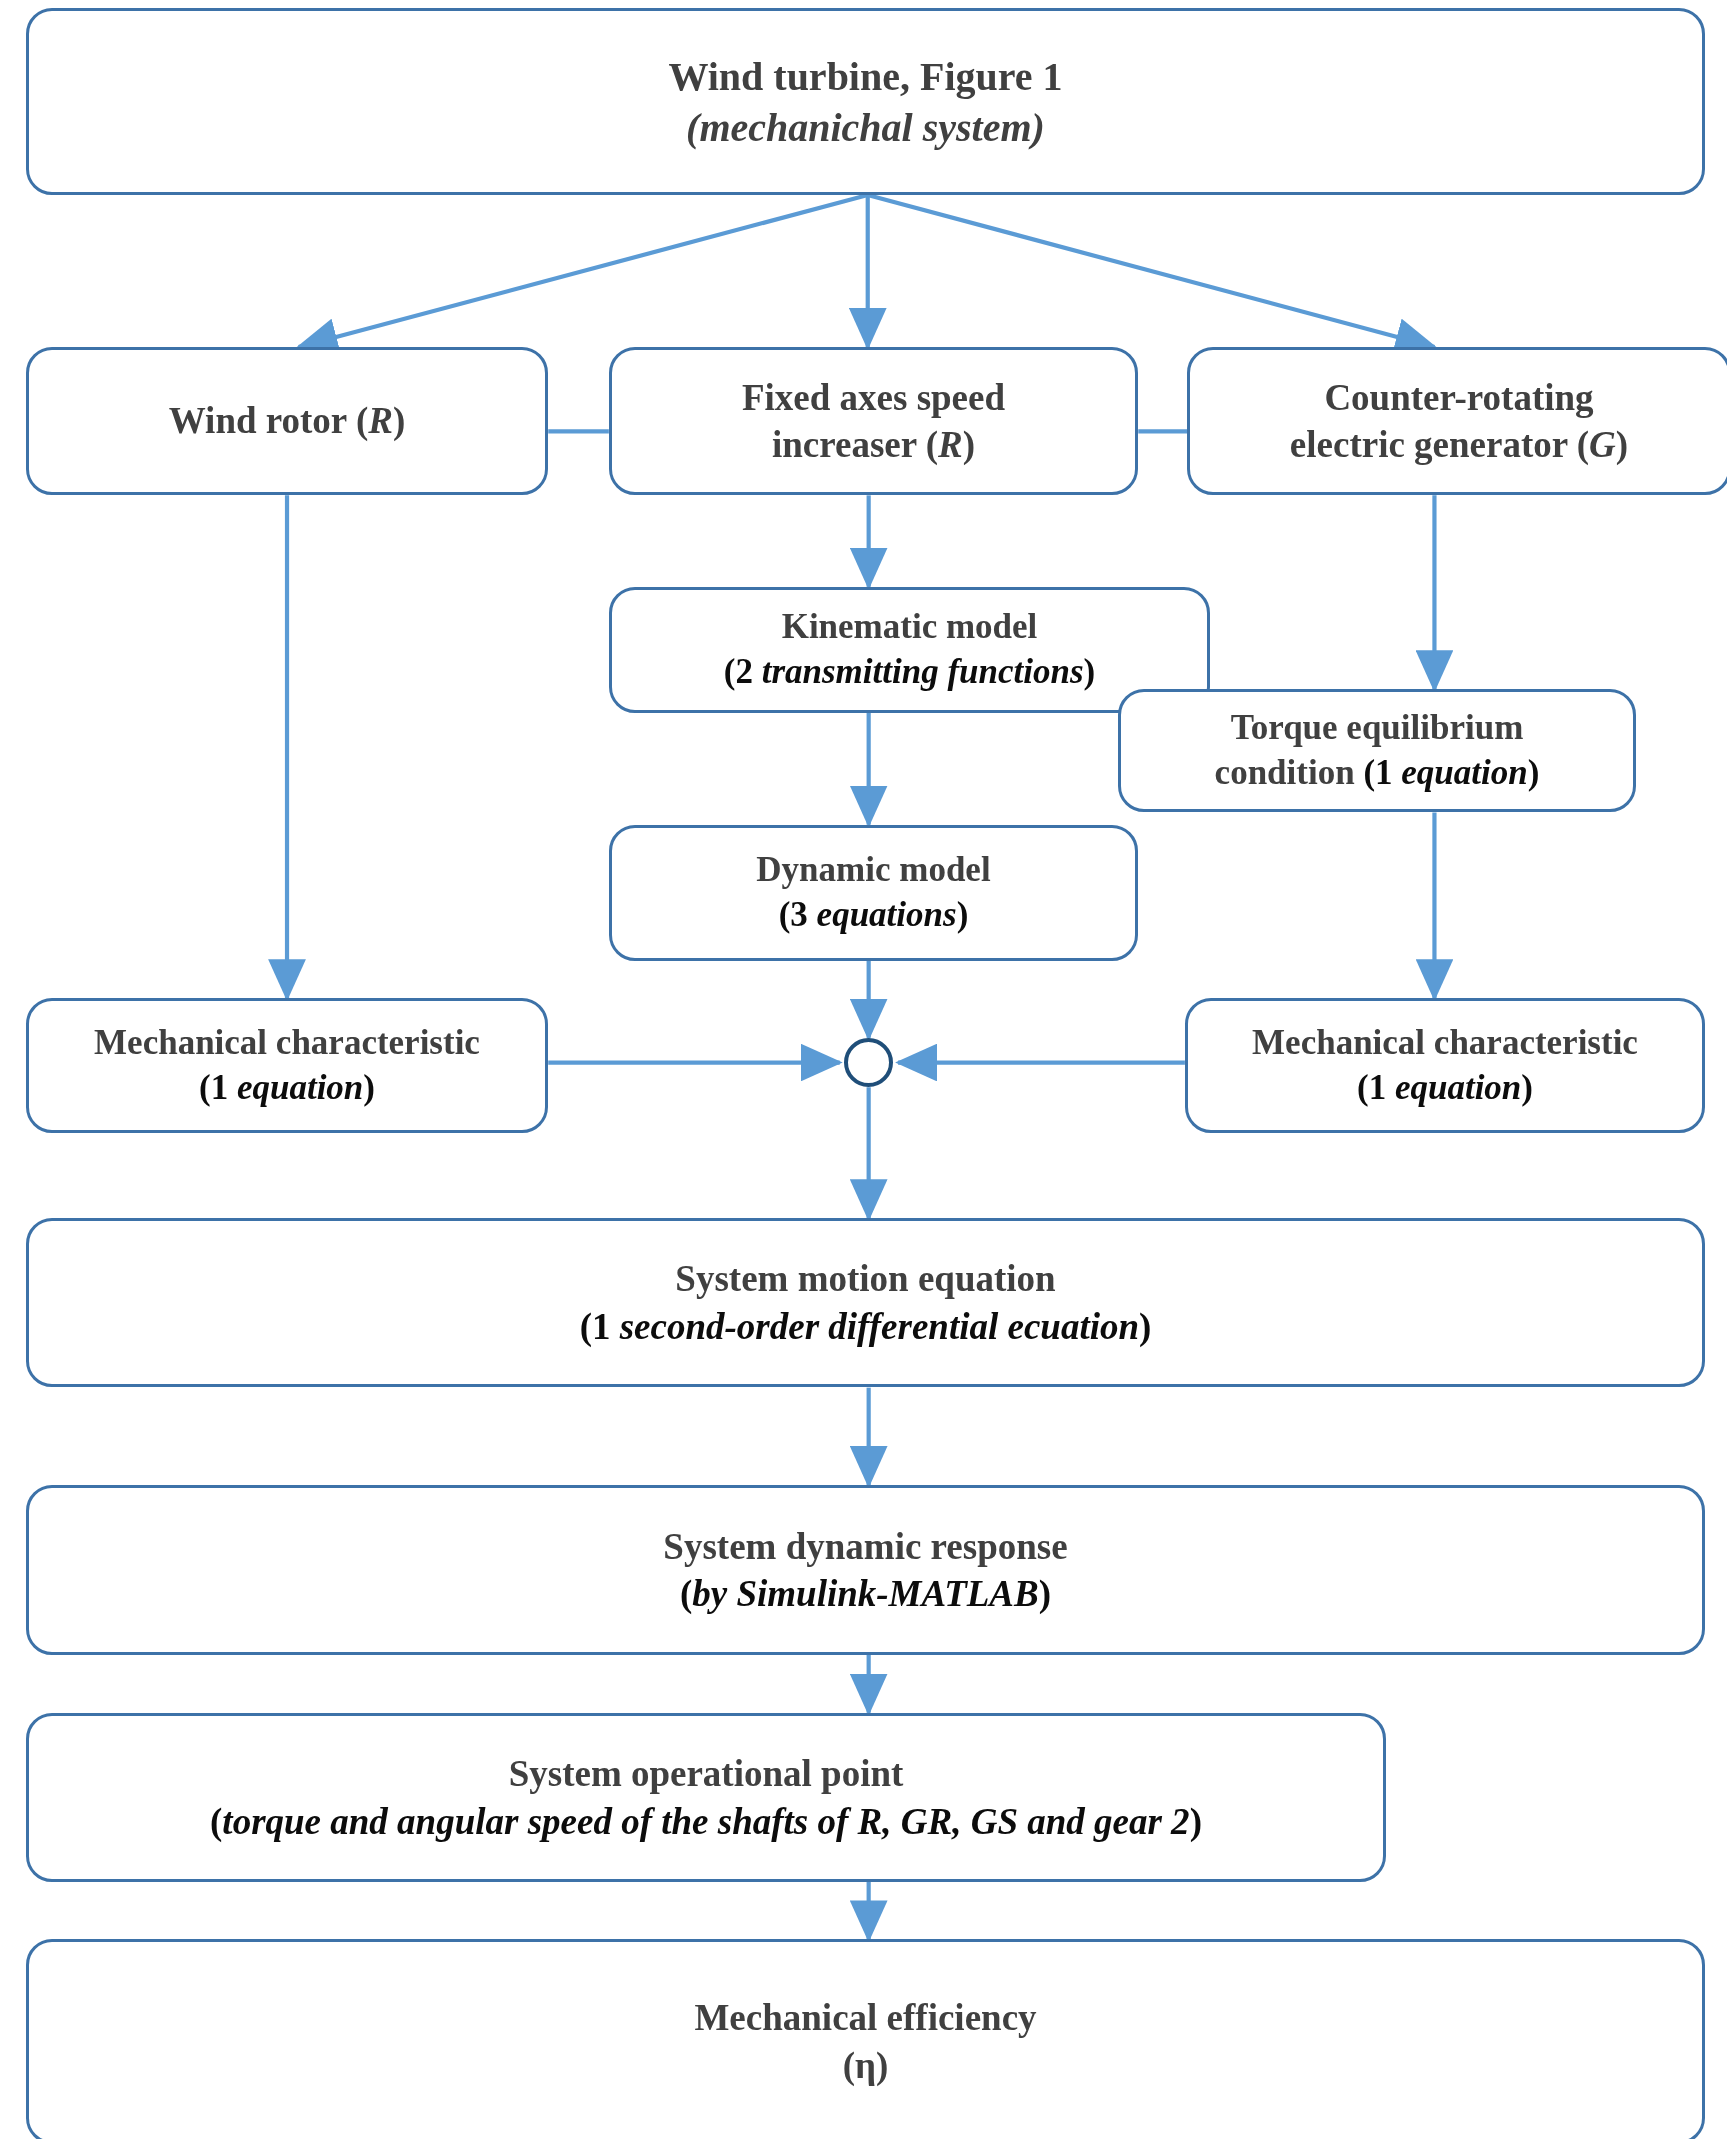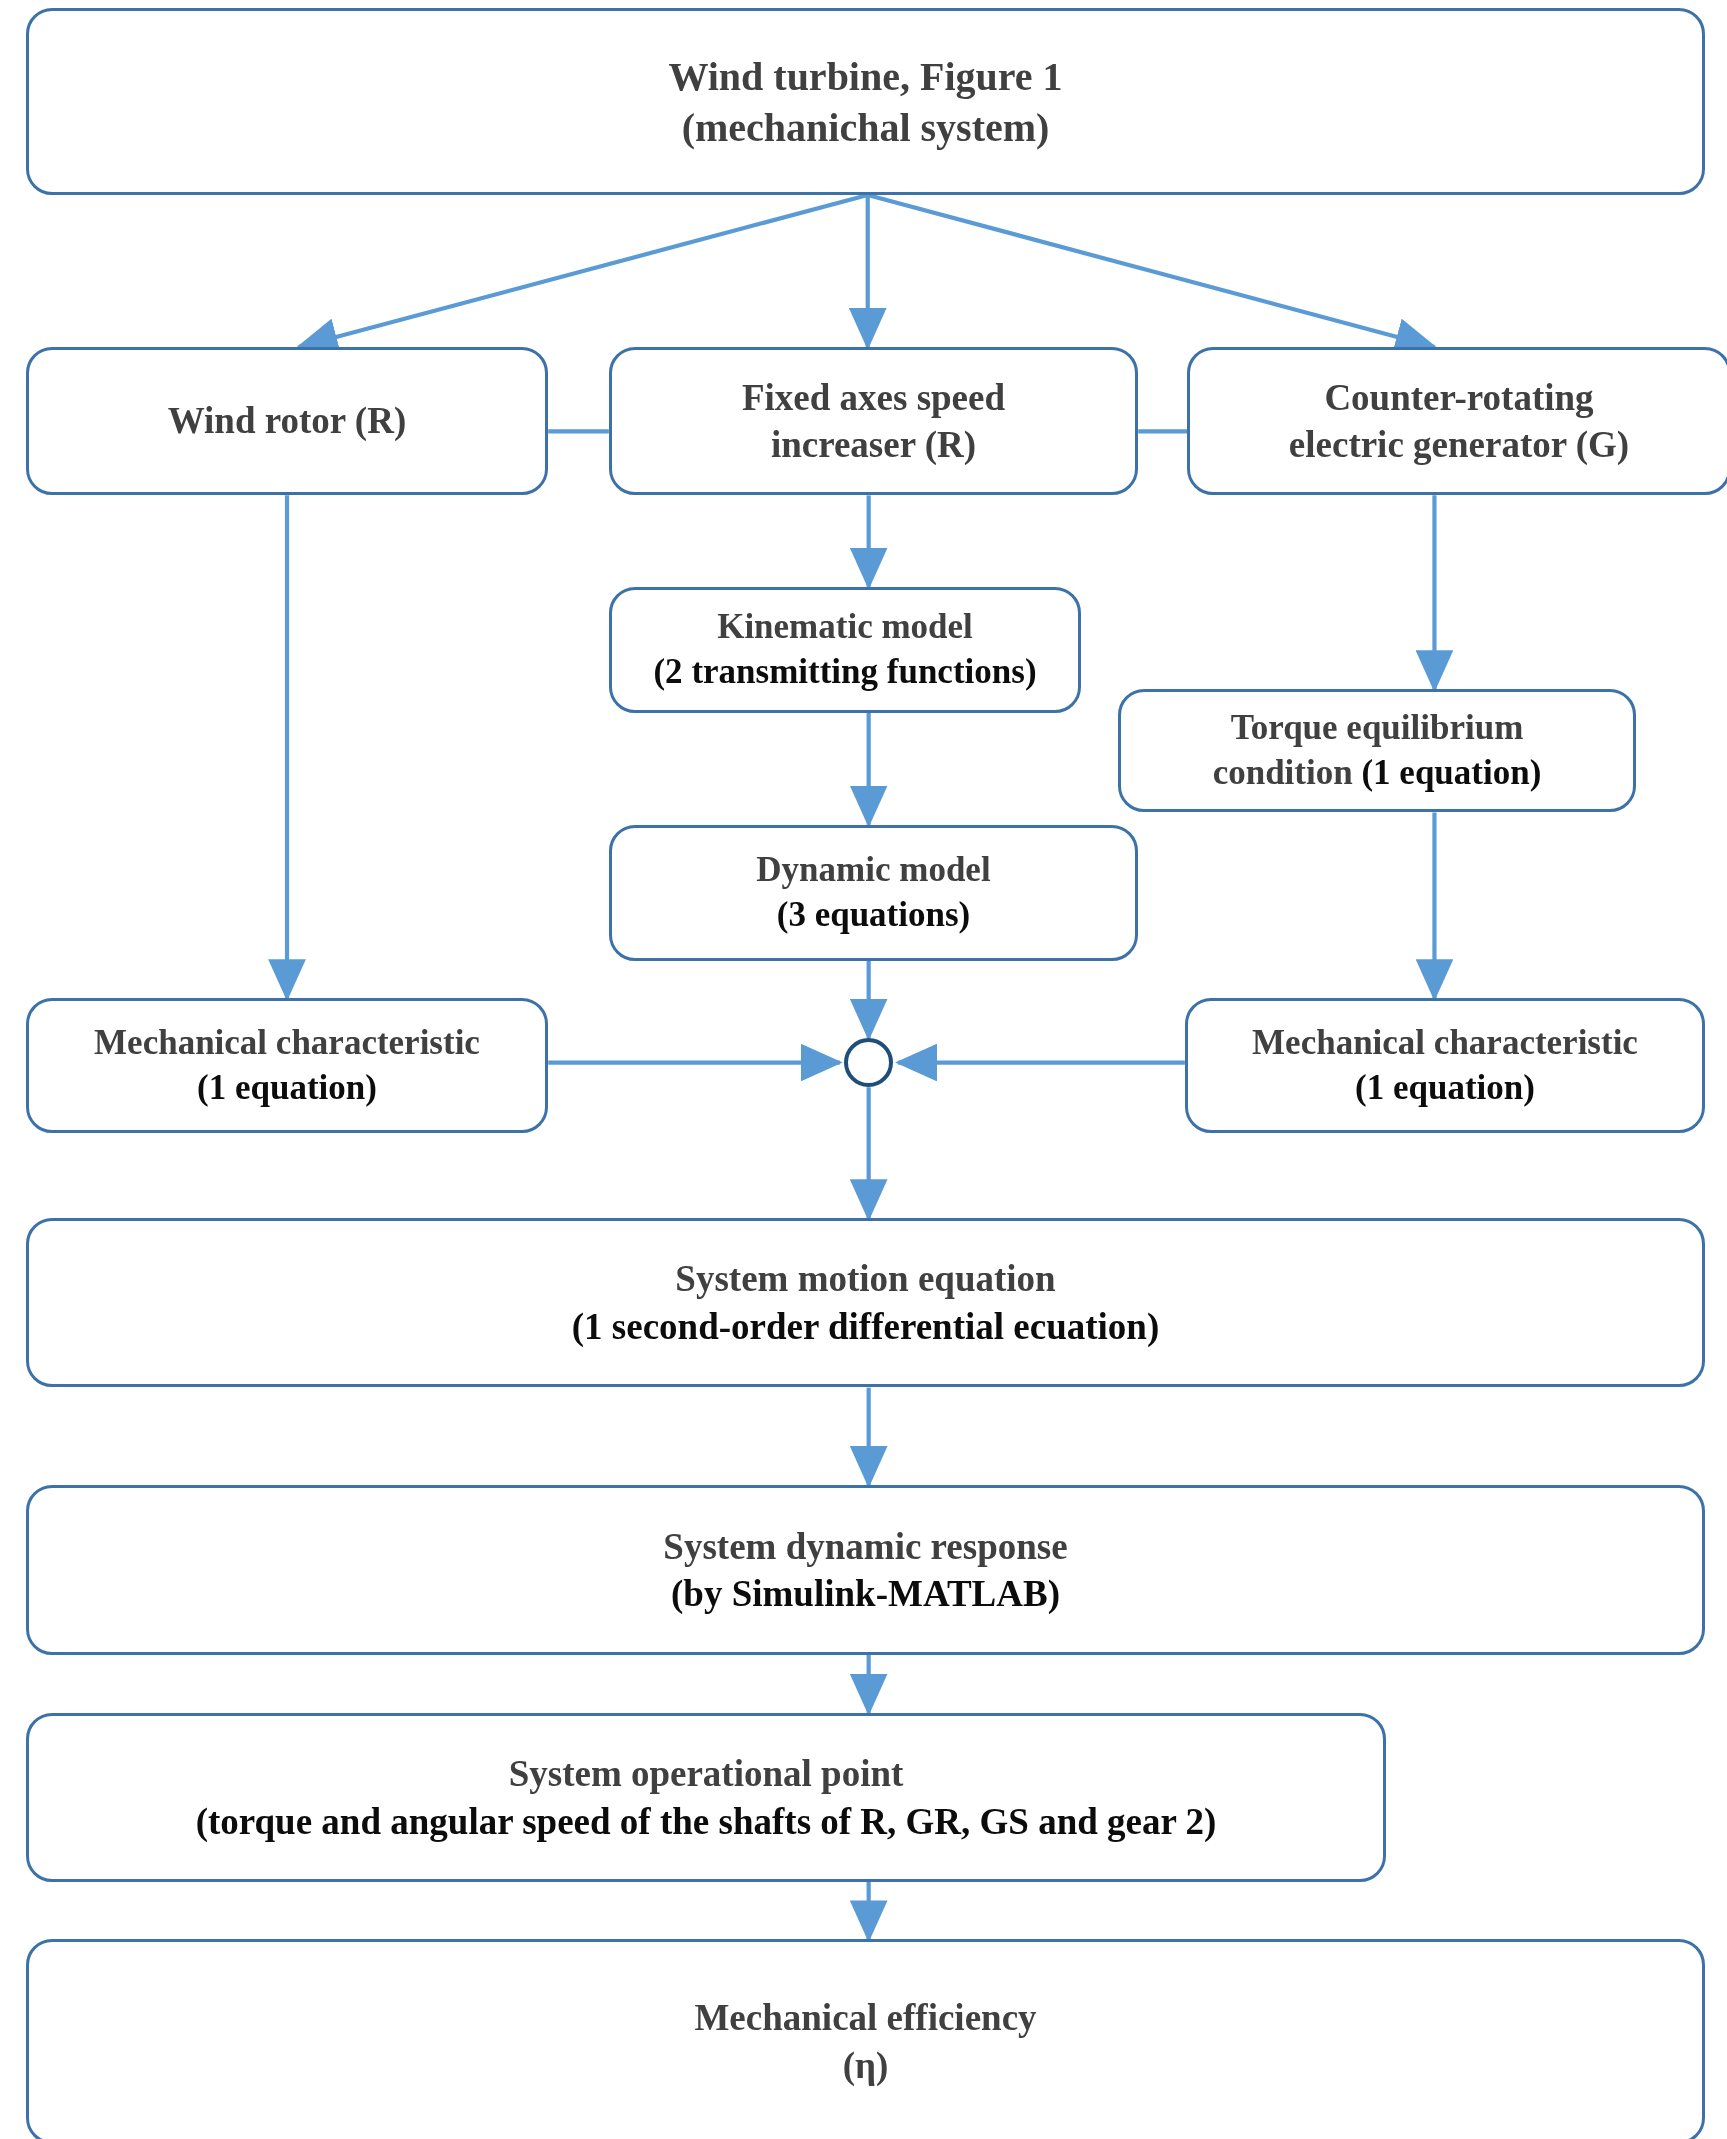--- a/index.html
+++ b/index.html
@@ -44,20 +44,21 @@
   }
   .blue {
     color: #404040;
     font-weight: bold;
   }
   .black {
     color: #0c0c0c;
     font-weight: bold;
   }
   .ital {
+    font-style: italic;
   }
   .sz-xl { font-size: 40px; }
   .sz-lg { font-size: 37px; }
   .sz-md { font-size: 35px; }
   .junction {
     position: absolute;
     box-sizing: border-box;
     border: 4.2px solid #1f4e79;
     background: #ffffff;
     border-radius: 50%;
@@ -125,21 +126,21 @@
     </span>
   </div>
 
   <div class="node" style="left:1187px; top:347px; width:544px; height:148px;">
     <span class="line sz-lg blue">Counter-rotating</span>
     <span class="line sz-lg">
       <span class="blue">electric generator (</span><span class="blue ital">G</span><span class="blue">)</span>
     </span>
   </div>
 
-  <div class="node" style="left:609px; top:587px; width:472px; height:126px;align-items:center;">
+  <div class="node" style="left:609px; top:587px; width:601px; height:126px;align-items:center;">
     <span class="line sz-md blue">Kinematic model</span>
     <span class="line sz-md">
       <span class="black">(2 </span><span class="black ital">transmitting functions</span><span class="black">)</span>
     </span>
   </div>
 
   <div class="node" style="left:609px; top:825px; width:529px; height:136px;">
     <span class="line sz-md blue">Dynamic model</span>
     <span class="line sz-md">
       <span class="black">(3 </span><span class="black ital">equations</span><span class="black">)</span>

